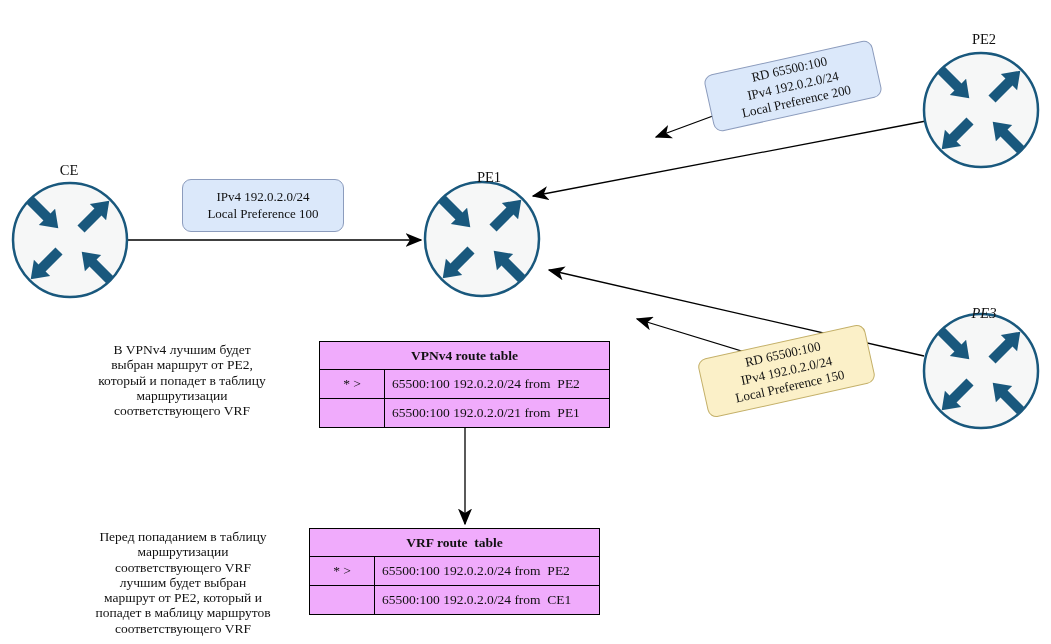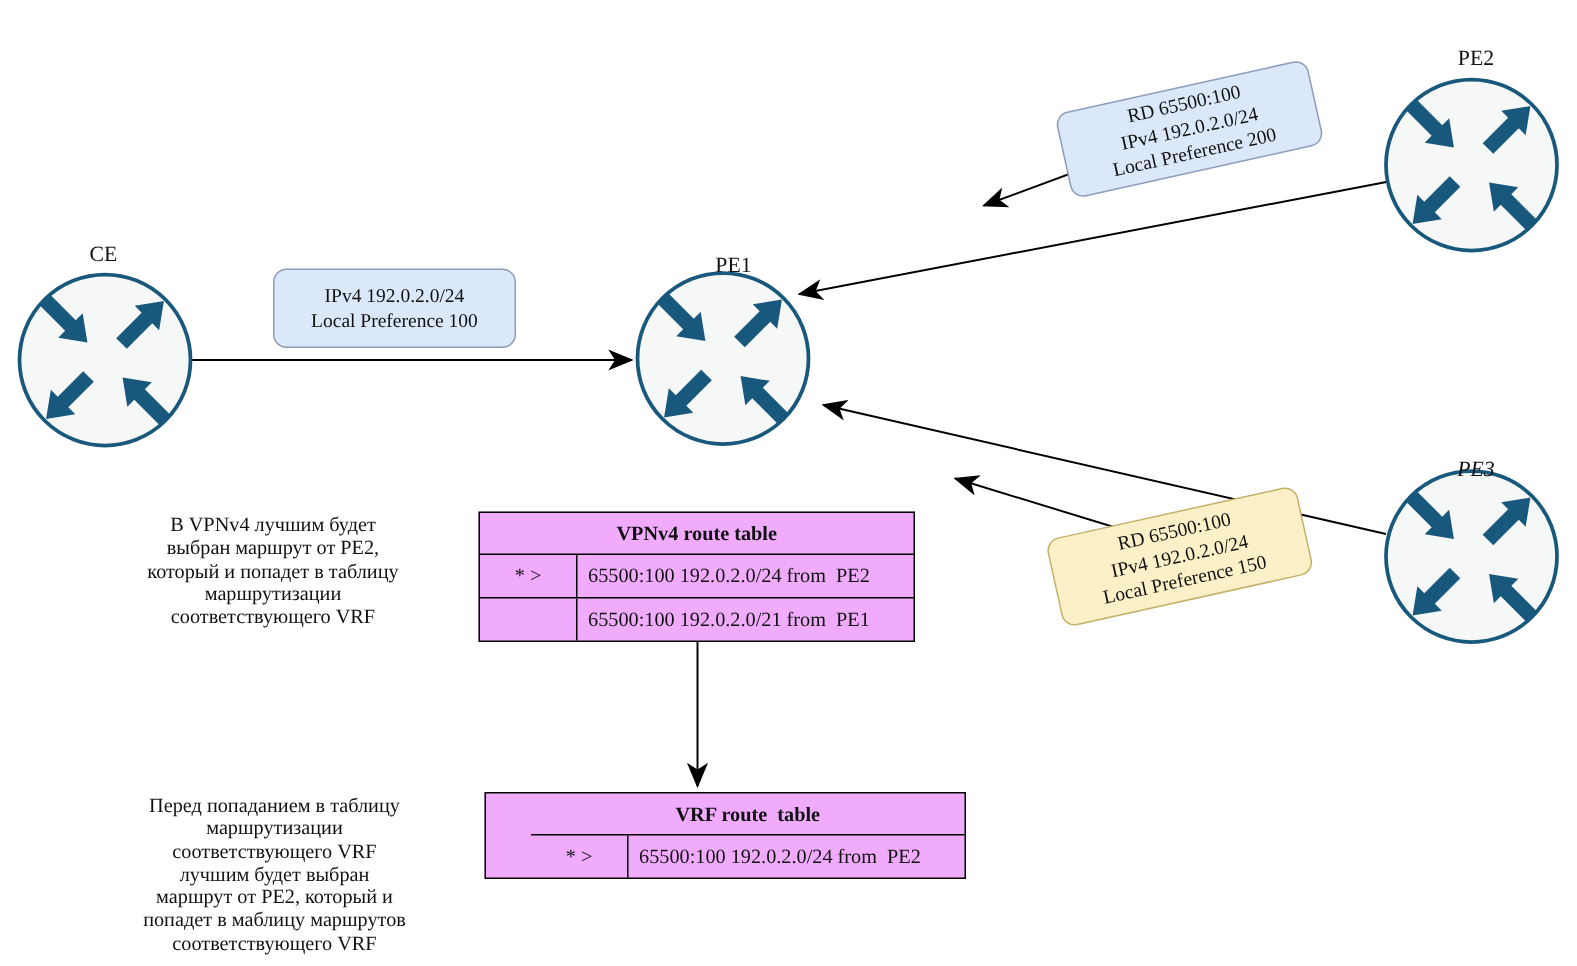--- a/index.html
+++ b/index.html
@@ -111,25 +111,29 @@
     <div class="rt-row">
       <div class="rt-flag">* &gt;</div>
       <div class="rt-route">65500:100 192.0.2.0/24 from  PE2</div>
     </div>
     <div class="rt-row">
       <div class="rt-flag"></div>
       <div class="rt-route">65500:100 192.0.2.0/21 from  PE1</div>
     </div>
   </div>
 
-  <div class="rtable" style="left:323px;top:528px;padding-left:30px;">
+  <div class="rtable" style="left:309px;top:528px;">
     <div class="rt-title">VRF route  table</div>
     <div class="rt-row">
       <div class="rt-flag">* &gt;</div>
       <div class="rt-route">65500:100 192.0.2.0/24 from  PE2</div>
+    </div>
+    <div class="rt-row">
+      <div class="rt-flag"></div>
+      <div class="rt-route">65500:100 192.0.2.0/24 from  CE1</div>
     </div>
   </div>
 
   <div class="note" style="left:58px;top:342px;width:248px;">В VPNv4 лучшим будет
 выбран маршрут от PE2,
 который и попадет в таблицу
 маршрутизации
 соответствующего VRF</div>
   <div class="note" style="left:58px;top:529px;width:250px;">Перед попаданием в таблицу
 маршрутизации

